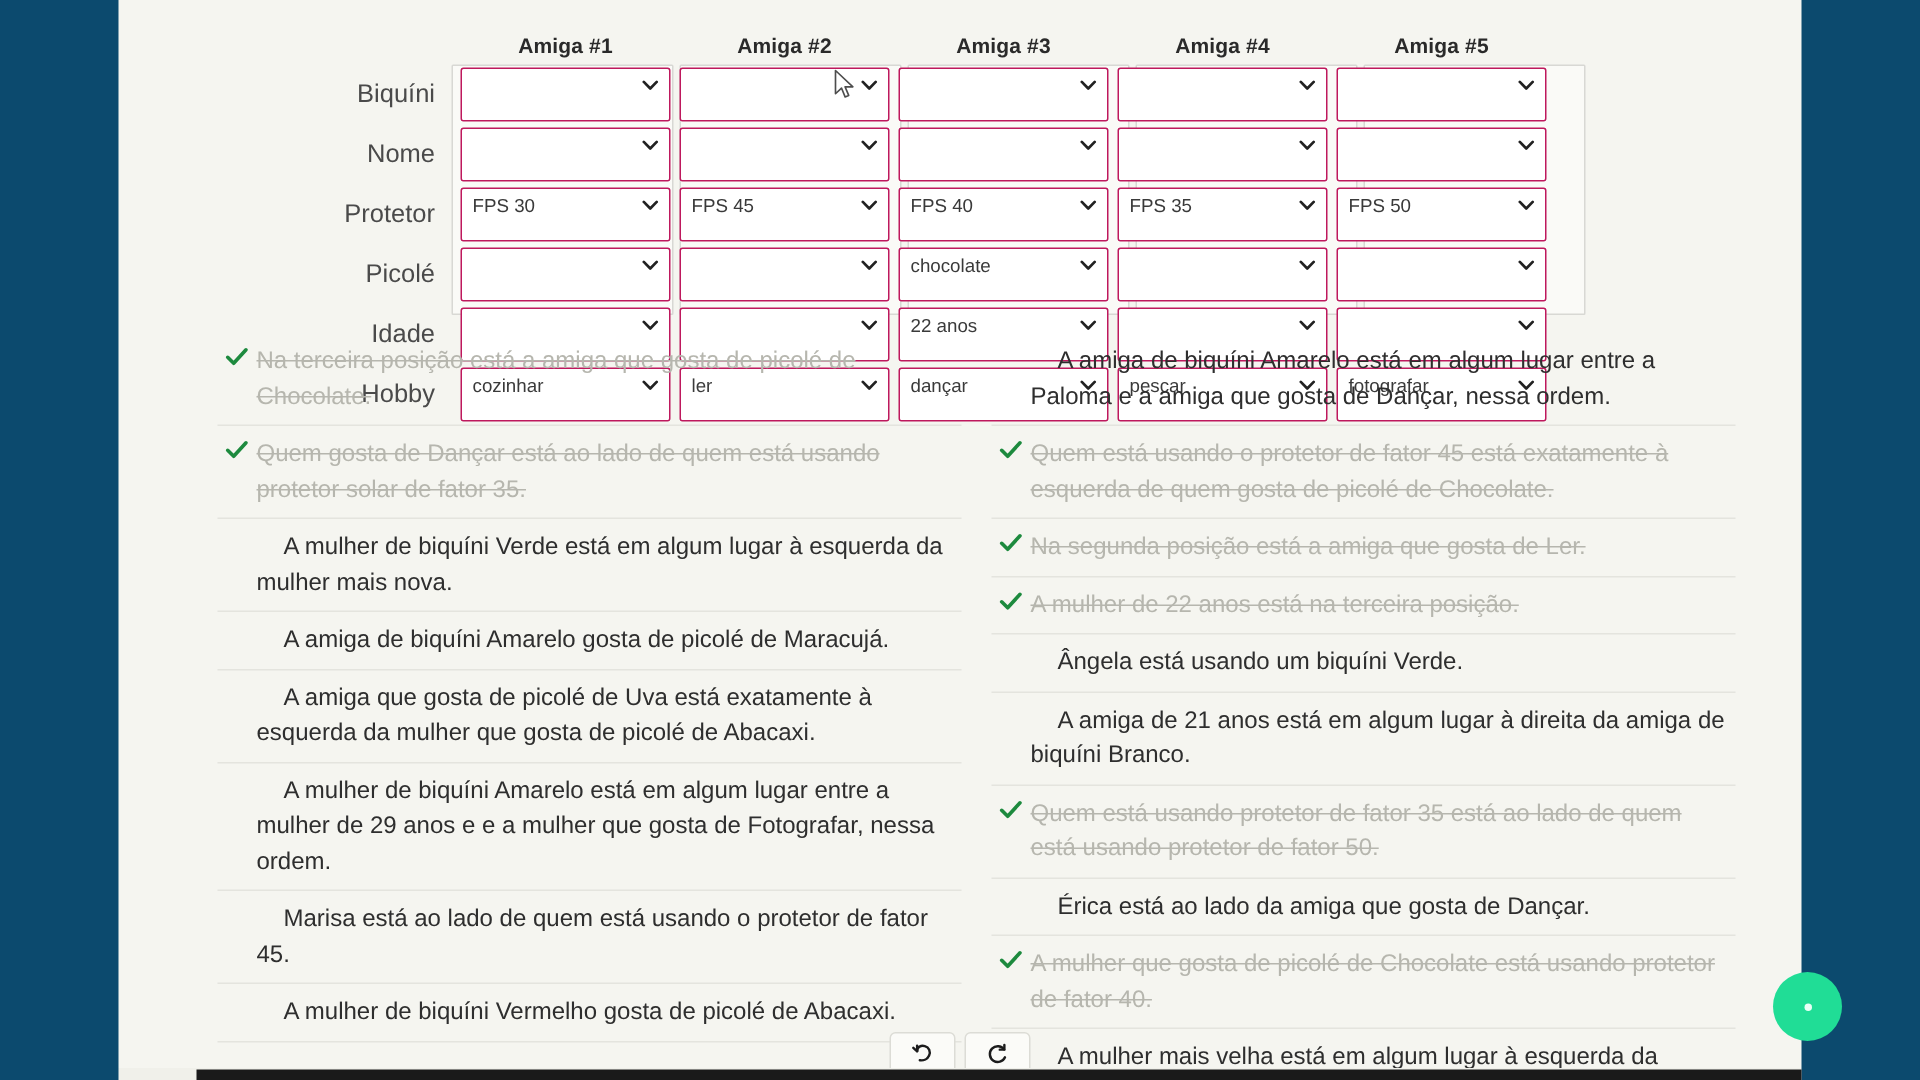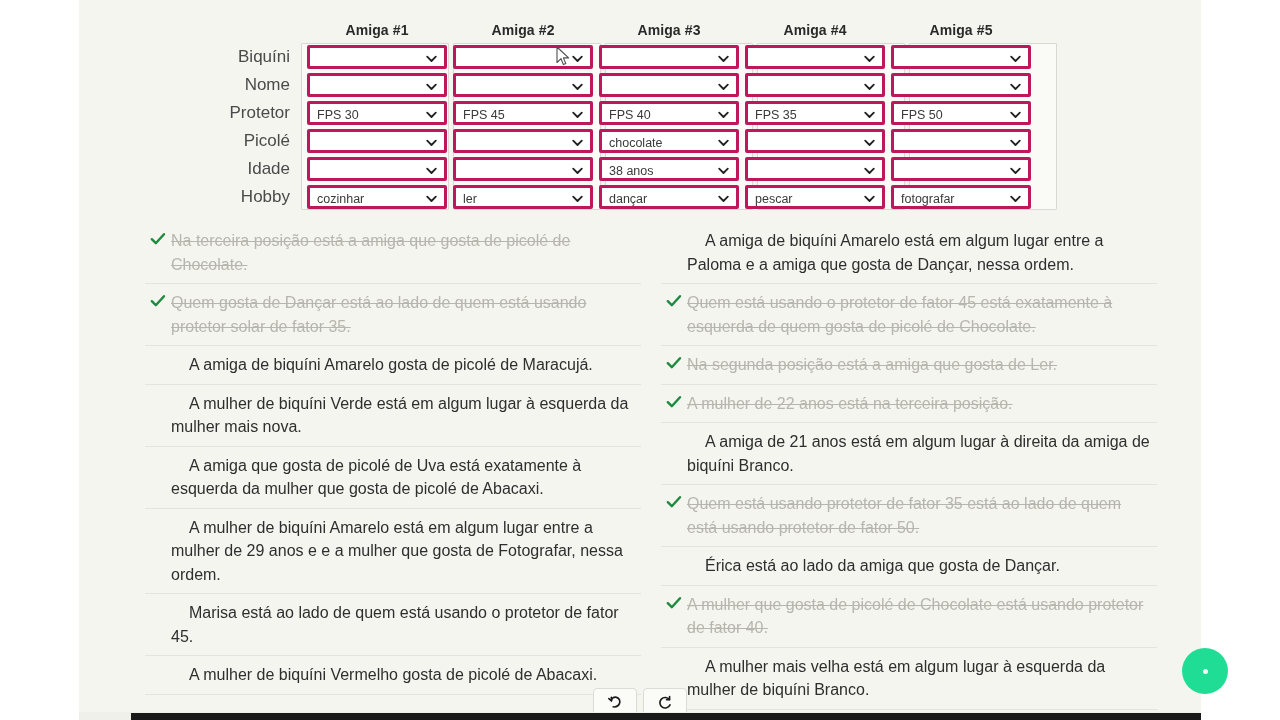--- a/index.html
+++ b/index.html
@@ -9,21 +9,21 @@
     height: 720px;
     overflow: hidden;
     background: #000000;
     font-family: "Liberation Sans", sans-serif;
   }
 
   #screen {
     position: relative;
     width: 1280px;
     height: 720px;
-    background: #ffffff;
+    background: #0c4a6e;
   }
 
   
   #page {
     position: absolute;
     left: 79px;
     top: 0px;
     width: 1122px;
     height: 712px;
     background: #f5f5f0;
@@ -84,23 +84,23 @@
     top: 43px;
     height: 167px;
     background: #fafaf7;
     border: 1px solid #d8d8d4;
     border-radius: 1px;
   }
 
   .sel {
     position: relative;
     width: 140px;
-    height: 24px;
+    height: 36px;
     background: #ffffff;
-    border: 3px solid #be185d;
+    border: 1px solid #be185d;
     border-radius: 2px;
     font-size: 12.5px;
     color: #3a3a3a;
     line-height: 22px;
     padding-left: 7px;
     padding-right: 22px;
     white-space: nowrap;
     overflow: hidden;
     text-overflow: ellipsis;
     cursor: default;
@@ -474,21 +474,21 @@
                   <div class="sel-wrap">
                     <div class="sel"><span></span><span class="chev">
                         <svg width="11" height="8" viewBox="0 0 11 8">
                           <path d="M1.2 1.6 L5.5 6.0 L9.8 1.6" stroke="#222" stroke-width="1.8" fill="none" stroke-linecap="round" stroke-linejoin="round"></path>
                         </svg>
                       </span></div>
                   </div>
                 </td>
                 <td class="panel-cell">
                   <div class="sel-wrap">
-                    <div class="sel"><span>38 anos</span><span class="chev">
+                    <div class="sel"><span>22 anos</span><span class="chev">
                         <svg width="11" height="8" viewBox="0 0 11 8">
                           <path d="M1.2 1.6 L5.5 6.0 L9.8 1.6" stroke="#222" stroke-width="1.8" fill="none" stroke-linecap="round" stroke-linejoin="round"></path>
                         </svg>
                       </span></div>
                   </div>
                 </td>
                 <td class="panel-cell">
                   <div class="sel-wrap">
                     <div class="sel"><span></span><span class="chev">
                         <svg width="11" height="8" viewBox="0 0 11 8">
@@ -560,38 +560,39 @@
       </div>
 
       <div id="clues">
         <div class="clue-col" id="clue-col-left">
             <div class="clue solved"><span class="tick"><svg width="16" height="16" viewBox="0 0 16 16">
                   <path d="M1.8 8.2 L5.8 12.2 L14.0 3.2" stroke="#1d8a3e" stroke-width="2.4" fill="none" stroke-linecap="round" stroke-linejoin="round"></path>
                 </svg></span><span>Na terceira posição está a amiga que gosta de picolé de Chocolate.</span></div>
             <div class="clue solved"><span class="tick"><svg width="16" height="16" viewBox="0 0 16 16">
                   <path d="M1.8 8.2 L5.8 12.2 L14.0 3.2" stroke="#1d8a3e" stroke-width="2.4" fill="none" stroke-linecap="round" stroke-linejoin="round"></path>
                 </svg></span><span>Quem gosta de Dançar está ao lado de quem está usando protetor solar de fator 35.</span></div>
+            <div class="clue"><span>A mulher de biquíni Verde está em algum lugar à esquerda da mulher mais nova.</span></div>
             <div class="clue"><span>A amiga de biquíni Amarelo gosta de picolé de Maracujá.</span></div>
-            <div class="clue"><span>A mulher de biquíni Verde está em algum lugar à esquerda da mulher mais nova.</span></div>
             <div class="clue"><span>A amiga que gosta de picolé de Uva está exatamente à esquerda da mulher que gosta de picolé de Abacaxi.</span></div>
             <div class="clue"><span>A mulher de biquíni Amarelo está em algum lugar entre a mulher de 29 anos e e a mulher que gosta de Fotografar, nessa ordem.</span></div>
             <div class="clue"><span>Marisa está ao lado de quem está usando o protetor de fator 45.</span></div>
             <div class="clue"><span>A mulher de biquíni Vermelho gosta de picolé de Abacaxi.</span></div>
           </div>
         <div class="clue-col" id="clue-col-right">
             <div class="clue"><span>A amiga de biquíni Amarelo está em algum lugar entre a Paloma e a amiga que gosta de Dançar, nessa ordem.</span></div>
             <div class="clue solved"><span class="tick"><svg width="16" height="16" viewBox="0 0 16 16">
                   <path d="M1.8 8.2 L5.8 12.2 L14.0 3.2" stroke="#1d8a3e" stroke-width="2.4" fill="none" stroke-linecap="round" stroke-linejoin="round"></path>
                 </svg></span><span>Quem está usando o protetor de fator 45 está exatamente à esquerda de quem gosta de picolé de Chocolate.</span></div>
             <div class="clue solved"><span class="tick"><svg width="16" height="16" viewBox="0 0 16 16">
                   <path d="M1.8 8.2 L5.8 12.2 L14.0 3.2" stroke="#1d8a3e" stroke-width="2.4" fill="none" stroke-linecap="round" stroke-linejoin="round"></path>
                 </svg></span><span>Na segunda posição está a amiga que gosta de Ler.</span></div>
             <div class="clue solved"><span class="tick"><svg width="16" height="16" viewBox="0 0 16 16">
                   <path d="M1.8 8.2 L5.8 12.2 L14.0 3.2" stroke="#1d8a3e" stroke-width="2.4" fill="none" stroke-linecap="round" stroke-linejoin="round"></path>
                 </svg></span><span>A mulher de 22 anos está na terceira posição.</span></div>
+            <div class="clue"><span>Ângela está usando um biquíni Verde.</span></div>
             <div class="clue"><span>A amiga de 21 anos está em algum lugar à direita da amiga de biquíni Branco.</span></div>
             <div class="clue solved"><span class="tick"><svg width="16" height="16" viewBox="0 0 16 16">
                   <path d="M1.8 8.2 L5.8 12.2 L14.0 3.2" stroke="#1d8a3e" stroke-width="2.4" fill="none" stroke-linecap="round" stroke-linejoin="round"></path>
                 </svg></span><span>Quem está usando protetor de fator 35 está ao lado de quem está usando protetor de fator 50.</span></div>
             <div class="clue"><span>Érica está ao lado da amiga que gosta de Dançar.</span></div>
             <div class="clue solved"><span class="tick"><svg width="16" height="16" viewBox="0 0 16 16">
                   <path d="M1.8 8.2 L5.8 12.2 L14.0 3.2" stroke="#1d8a3e" stroke-width="2.4" fill="none" stroke-linecap="round" stroke-linejoin="round"></path>
                 </svg></span><span>A mulher que gosta de picolé de Chocolate está usando protetor de fator 40.</span></div>
             <div class="clue"><span>A mulher mais velha está em algum lugar à esquerda da mulher de biquíni Branco.</span></div>
           </div>

